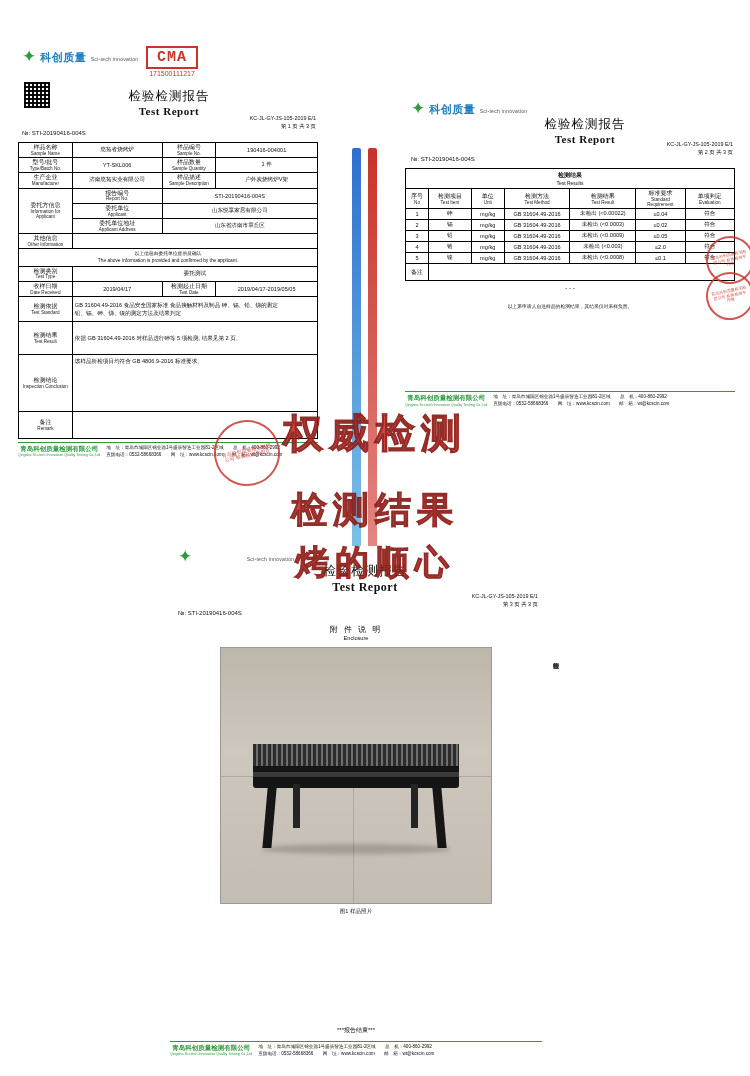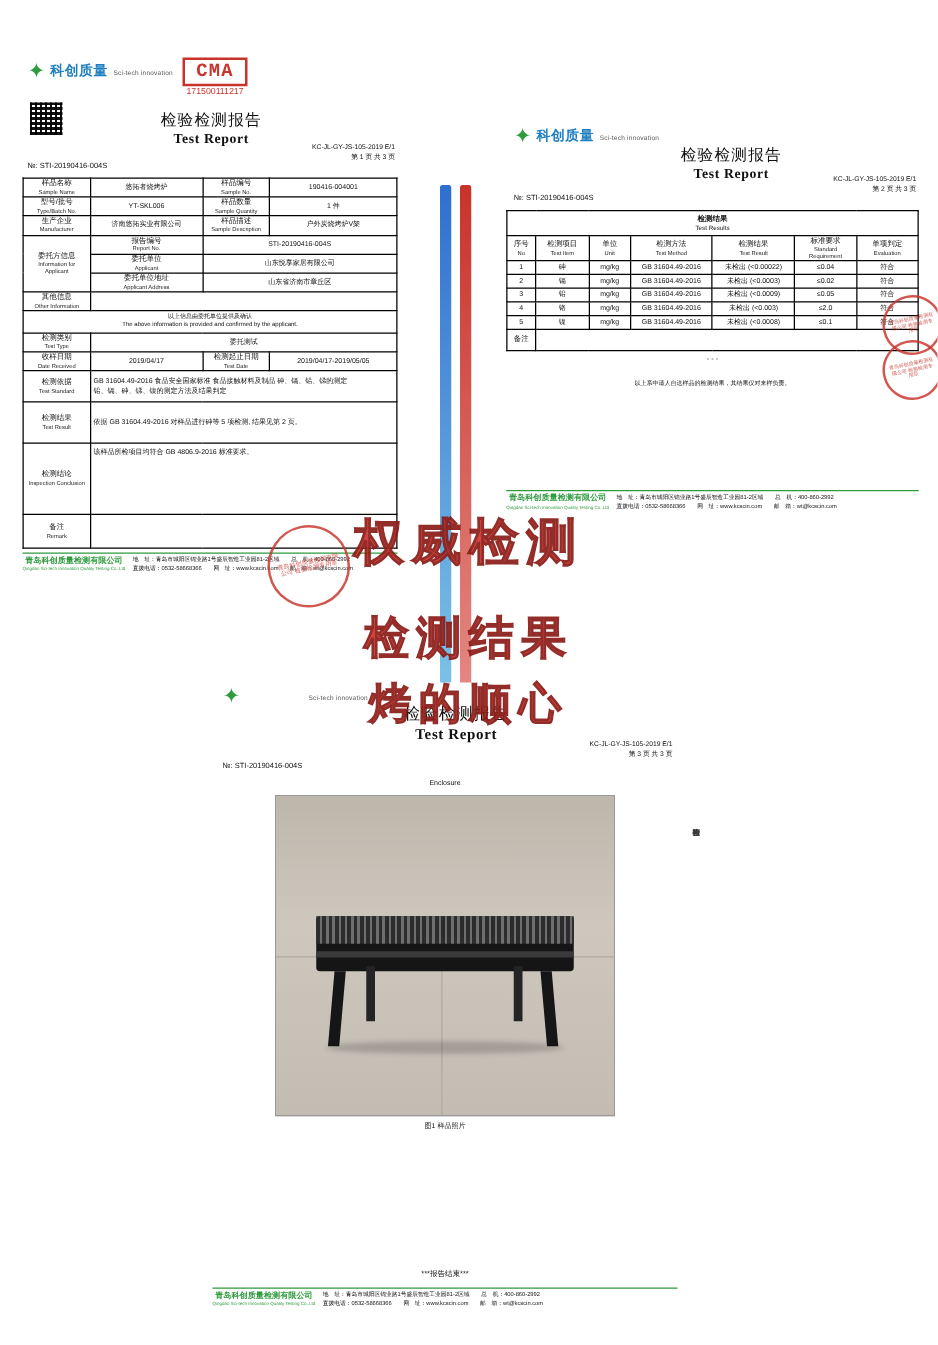--- a/index.html
+++ b/index.html
@@ -381,20 +381,21 @@
       <div class="en" style="font-size:12px;">Test Report</div>
     </div>
     <div class="code" style="position:absolute;right:4px;top:46px;width:130px;">
       <div>KC-JL-GY-JS-105-2019 E/1</div>
       <div>第 3 页 共 3 页</div>
     </div>
     <div class="no" style="position:absolute;left:8px;top:64px;">№: STI-20190416-004S</div>
   </div>
 
   <div class="ctr" style="margin-top:4px;">
+    <div style="font-size:8px;letter-spacing:2px;">附 件 说 明</div>
     <div style="font-size:5.6px;">Enclosure</div>
   </div>
 
   <div style="margin:6px auto 0;width:270px;height:255px;border:1px solid #999;background:#cfc9bf;position:relative;overflow:hidden;">
 
     <div style="position:absolute;inset:0;background:
             linear-gradient(180deg,#bdb6ab 0%,#cdc7bd 40%,#c2bcb2 100%);"></div>
     <div style="position:absolute;left:0;right:0;top:128px;height:1px;background:#b0a99f;"></div>
     <div style="position:absolute;left:132px;top:128px;bottom:0;width:1px;background:#b0a99f;"></div>
 

